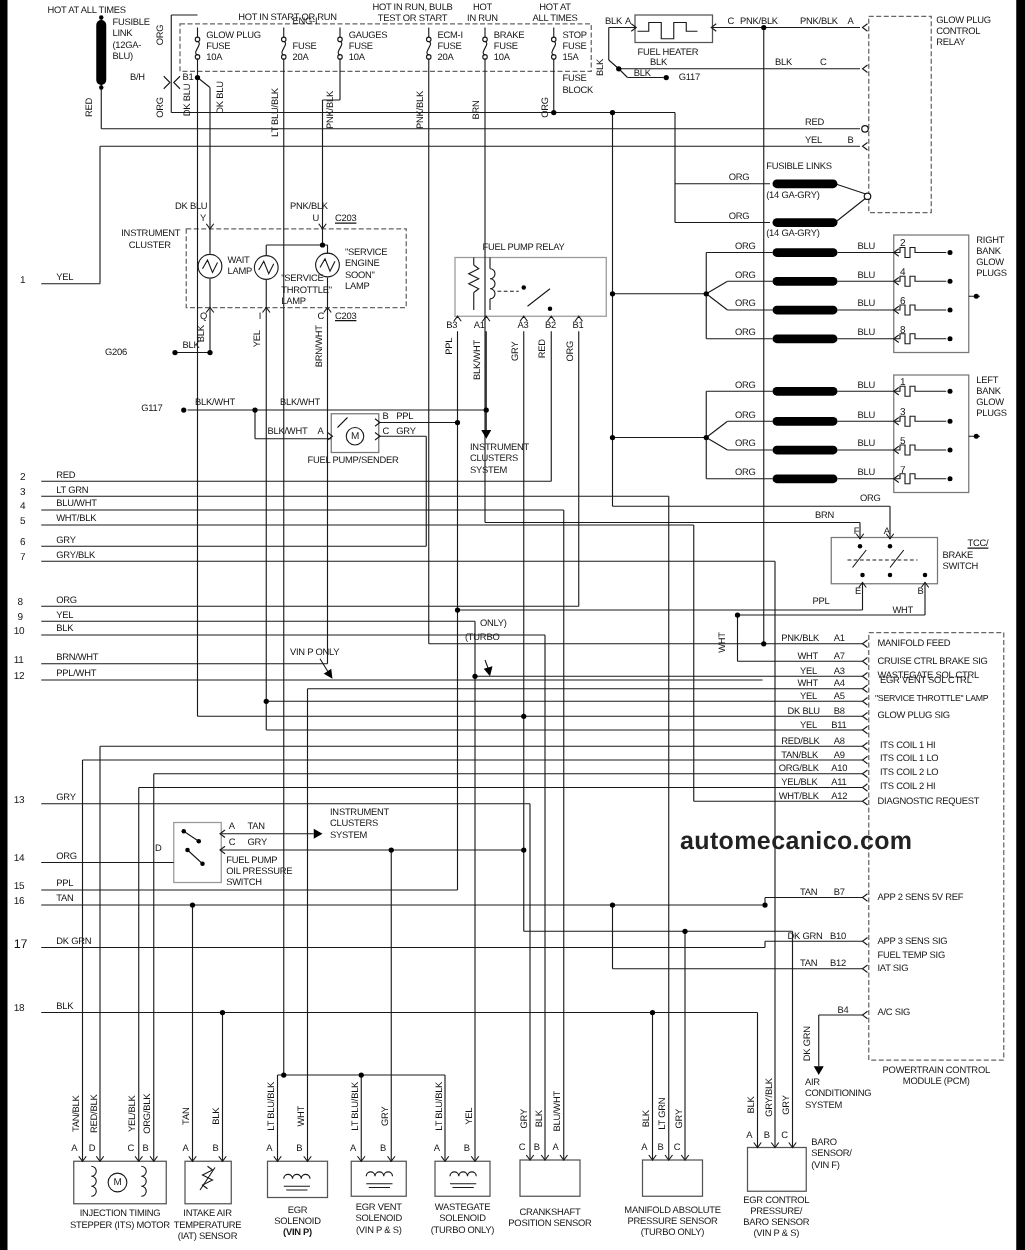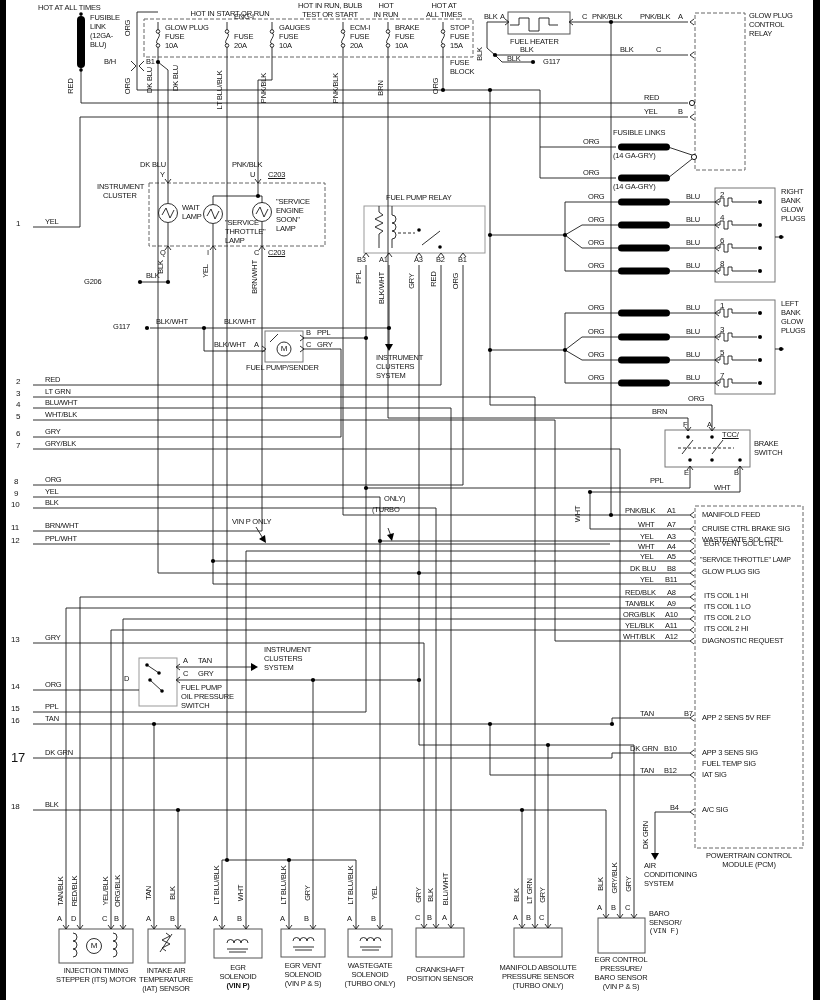--- a/index.html
+++ b/index.html
@@ -282,21 +282,21 @@
       <span class="lbl" style="left: 686px; top: 374px;">BLU</span>
       <span class="lbl" style="left: 720px; top: 372px; font-size: 8px;">7</span>
       <span class="lbl" style="left: 781px; top: 300px;">LEFT</span>
       <span class="lbl" style="left: 781px; top: 309px;">BANK</span>
       <span class="lbl" style="left: 781px; top: 318px;">GLOW</span>
       <span class="lbl" style="left: 781px; top: 327px;">PLUGS</span>
       <span class="lbl" style="left: 688px; top: 395px;">ORG</span>
       <span class="lbl" style="left: 652px; top: 408px;">BRN</span>
       <span class="lbl" style="left: 683px; top: 421px;">F</span>
       <span class="lbl" style="left: 707px; top: 421px;">A</span>
-      <span class="lbl" style="left: 722px; top: 431px; text-decoration: underline;">TCC/</span>
+      <span class="lbl" style="left: 774px; top: 431px; text-decoration: underline;">TCC/</span>
       <span class="lbl" style="left: 754px; top: 440px;">BRAKE</span>
       <span class="lbl" style="left: 754px; top: 449px;">SWITCH</span>
       <span class="lbl" style="left: 684px; top: 469px;">E</span>
       <span class="lbl" style="left: 734px; top: 469px;">B</span>
       <span class="lbl" style="left: 650px; top: 477px;">PPL</span>
       <span class="lbl" style="left: 714px; top: 484px;">WHT</span>
       <span class="lbl rot" style="left: 578px; top: 514px;">WHT</span>
       <span class="lbl" style="left: 97px; top: 183px;">INSTRUMENT</span>
       <span class="lbl" style="left: 103px; top: 192px;">CLUSTER</span>
       <span class="lbl" style="left: 140px; top: 161px;">DK BLU</span>
@@ -372,21 +372,21 @@
       <span class="lbl" style="left: 11px; top: 537px; font-size: 8px;">12</span>
       <span class="lbl" style="left: 45px; top: 535px;">PPL/WHT</span>
       <span class="lbl" style="left: 11px; top: 636px; font-size: 8px;">13</span>
       <span class="lbl" style="left: 45px; top: 634px;">GRY</span>
       <span class="lbl" style="left: 11px; top: 683px; font-size: 8px;">14</span>
       <span class="lbl" style="left: 45px; top: 681px;">ORG</span>
       <span class="lbl" style="left: 11px; top: 705px; font-size: 8px;">15</span>
       <span class="lbl" style="left: 45px; top: 703px;">PPL</span>
       <span class="lbl" style="left: 11px; top: 717px; font-size: 8px;">16</span>
       <span class="lbl" style="left: 45px; top: 715px;">TAN</span>
-      <span class="lbl" style="left: 11px; top: 751px; font-size: 13px;">17</span>
+      <span class="lbl" style="left: 11px; top: 751px; font-size: 10px;">17</span>
       <span class="lbl" style="left: 45px; top: 749px;">DK GRN</span>
       <span class="lbl" style="left: 11px; top: 803px; font-size: 8px;">18</span>
       <span class="lbl" style="left: 45px; top: 801px;">BLK</span>
       <span class="lbl" style="left: 232px; top: 518px;">VIN P ONLY</span>
       <span class="lbl" style="left: 372px; top: 506px;">(TURBO</span>
       <span class="lbl" style="left: 372px; top: 495px; margin-left: 12px;">ONLY)</span>
       <span class="lbl" style="left: 625px; top: 507px;">PNK/BLK</span>
       <span class="lbl" style="left: 667px; top: 507px;">A1</span>
       <span class="lbl" style="left: 702px; top: 511px;">MANIFOLD FEED</span>
       <span class="lbl" style="left: 638px; top: 521px;">WHT</span>
@@ -415,21 +415,21 @@
       <span class="lbl" style="left: 623px; top: 611px;">ORG/BLK</span>
       <span class="lbl" style="left: 665px; top: 611px;">A10</span>
       <span class="lbl" style="left: 704px; top: 614px;">ITS COIL 2 LO</span>
       <span class="lbl" style="left: 625px; top: 622px;">YEL/BLK</span>
       <span class="lbl" style="left: 665px; top: 622px;">A11</span>
       <span class="lbl" style="left: 704px; top: 625px;">ITS COIL 2 HI</span>
       <span class="lbl" style="left: 623px; top: 633px;">WHT/BLK</span>
       <span class="lbl" style="left: 665px; top: 633px;">A12</span>
       <span class="lbl" style="left: 702px; top: 637px;">DIAGNOSTIC REQUEST</span>
       <span class="lbl" style="left: 640px; top: 710px;">TAN</span>
-      <span class="lbl" style="left: 667px; top: 710px; margin-left: 17px;">B7</span>
+      <span class="lbl" style="left: 667px; top: 710px;">B7</span>
       <span class="lbl" style="left: 702px; top: 714px;">APP 2 SENS 5V REF</span>
       <span class="lbl" style="left: 630px; top: 745px;">DK GRN</span>
       <span class="lbl" style="left: 664px; top: 745px;">B10</span>
       <span class="lbl" style="left: 702px; top: 749px;">APP 3 SENS SIG</span>
       <span class="lbl" style="left: 702px; top: 760px;">FUEL TEMP SIG</span>
       <span class="lbl" style="left: 640px; top: 767px;">TAN</span>
       <span class="lbl" style="left: 664px; top: 767px;">B12</span>
       <span class="lbl" style="left: 702px; top: 771px;">IAT SIG</span>
       <span class="lbl" style="left: 670px; top: 804px;">B4</span>
       <span class="lbl" style="left: 702px; top: 806px;">A/C SIG</span>
@@ -511,16 +511,17 @@
       <span class="lbl" style="left: 625px; top: 904px;">C</span>
       <span class="lbl rot" style="left: 601px; top: 884px;">BLK</span>
       <span class="lbl rot" style="left: 615px; top: 878px;">GRY/BLK</span>
       <span class="lbl rot" style="left: 629px; top: 884px;">GRY</span>
       <span class="lbl ctr" style="left: 621px; top: 956px;">EGR CONTROL</span>
       <span class="lbl ctr" style="left: 621px; top: 965px;">PRESSURE/</span>
       <span class="lbl ctr" style="left: 621px; top: 974px;">BARO SENSOR</span>
       <span class="lbl ctr" style="left: 621px; top: 983px;">(VIN P &amp; S)</span>
       <span class="lbl" style="left: 649px; top: 910px;">BARO</span>
       <span class="lbl" style="left: 649px; top: 919px;">SENSOR/</span>
-      <span class="lbl" style="left: 649px; top: 928px; font-family: Liberation Mono, monospace;">(VIN F)</span>
+      <span class="lbl" style="left: 649px; top: 928px;">(VIN F)</span>
     </div>
 
+  <div id="watermark">automecanico.com</div>
 </div>
 
 </body></html>

